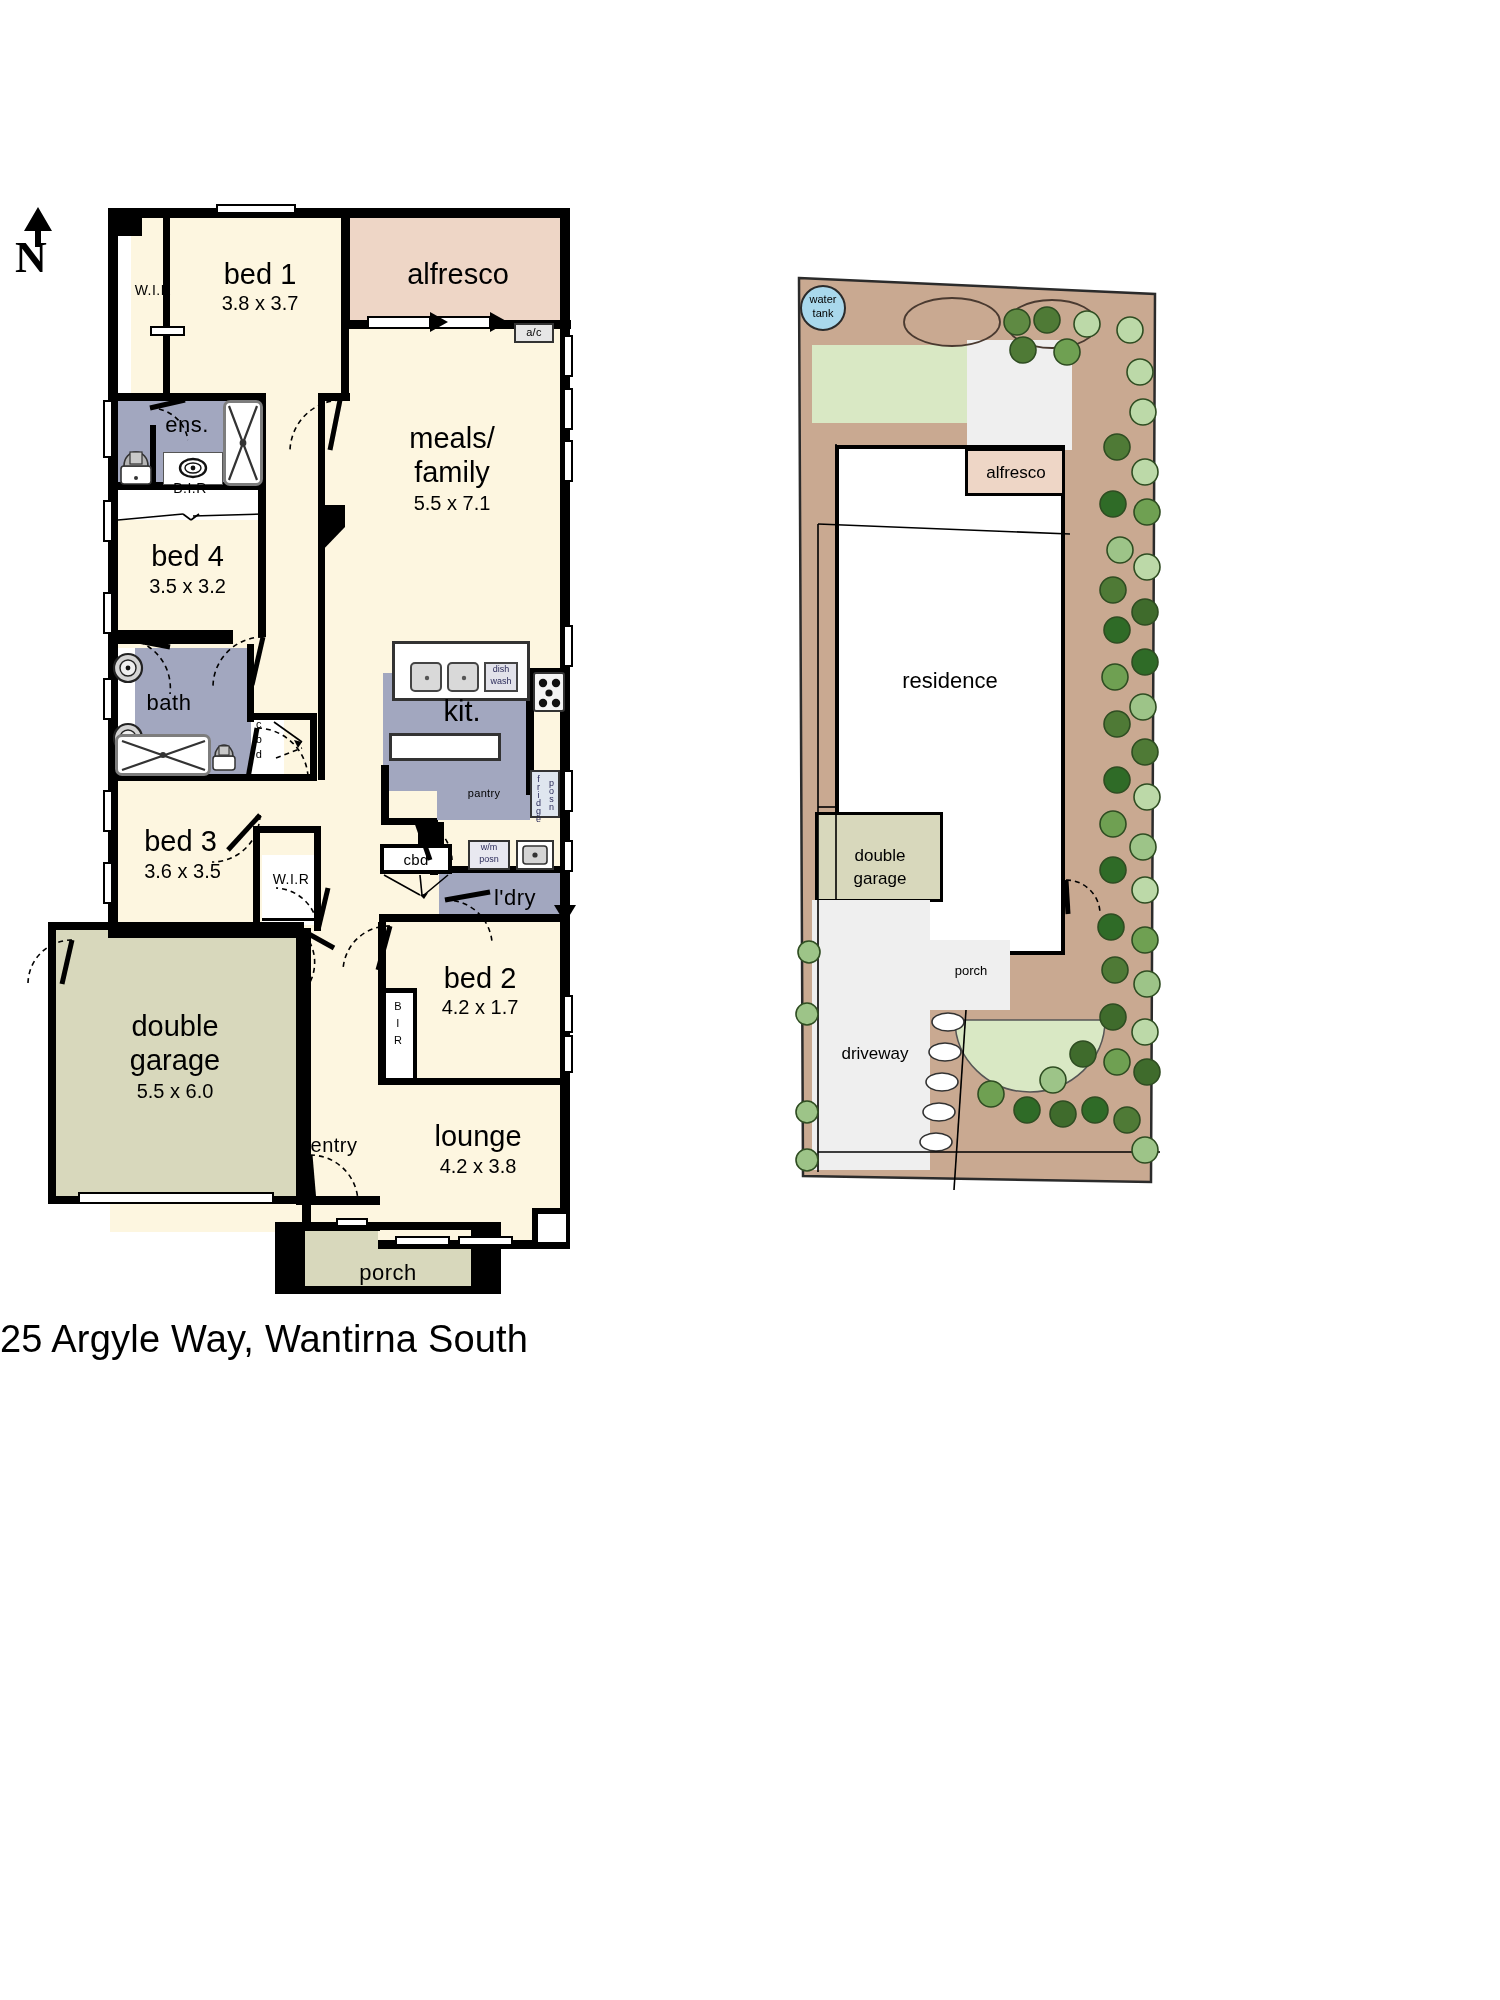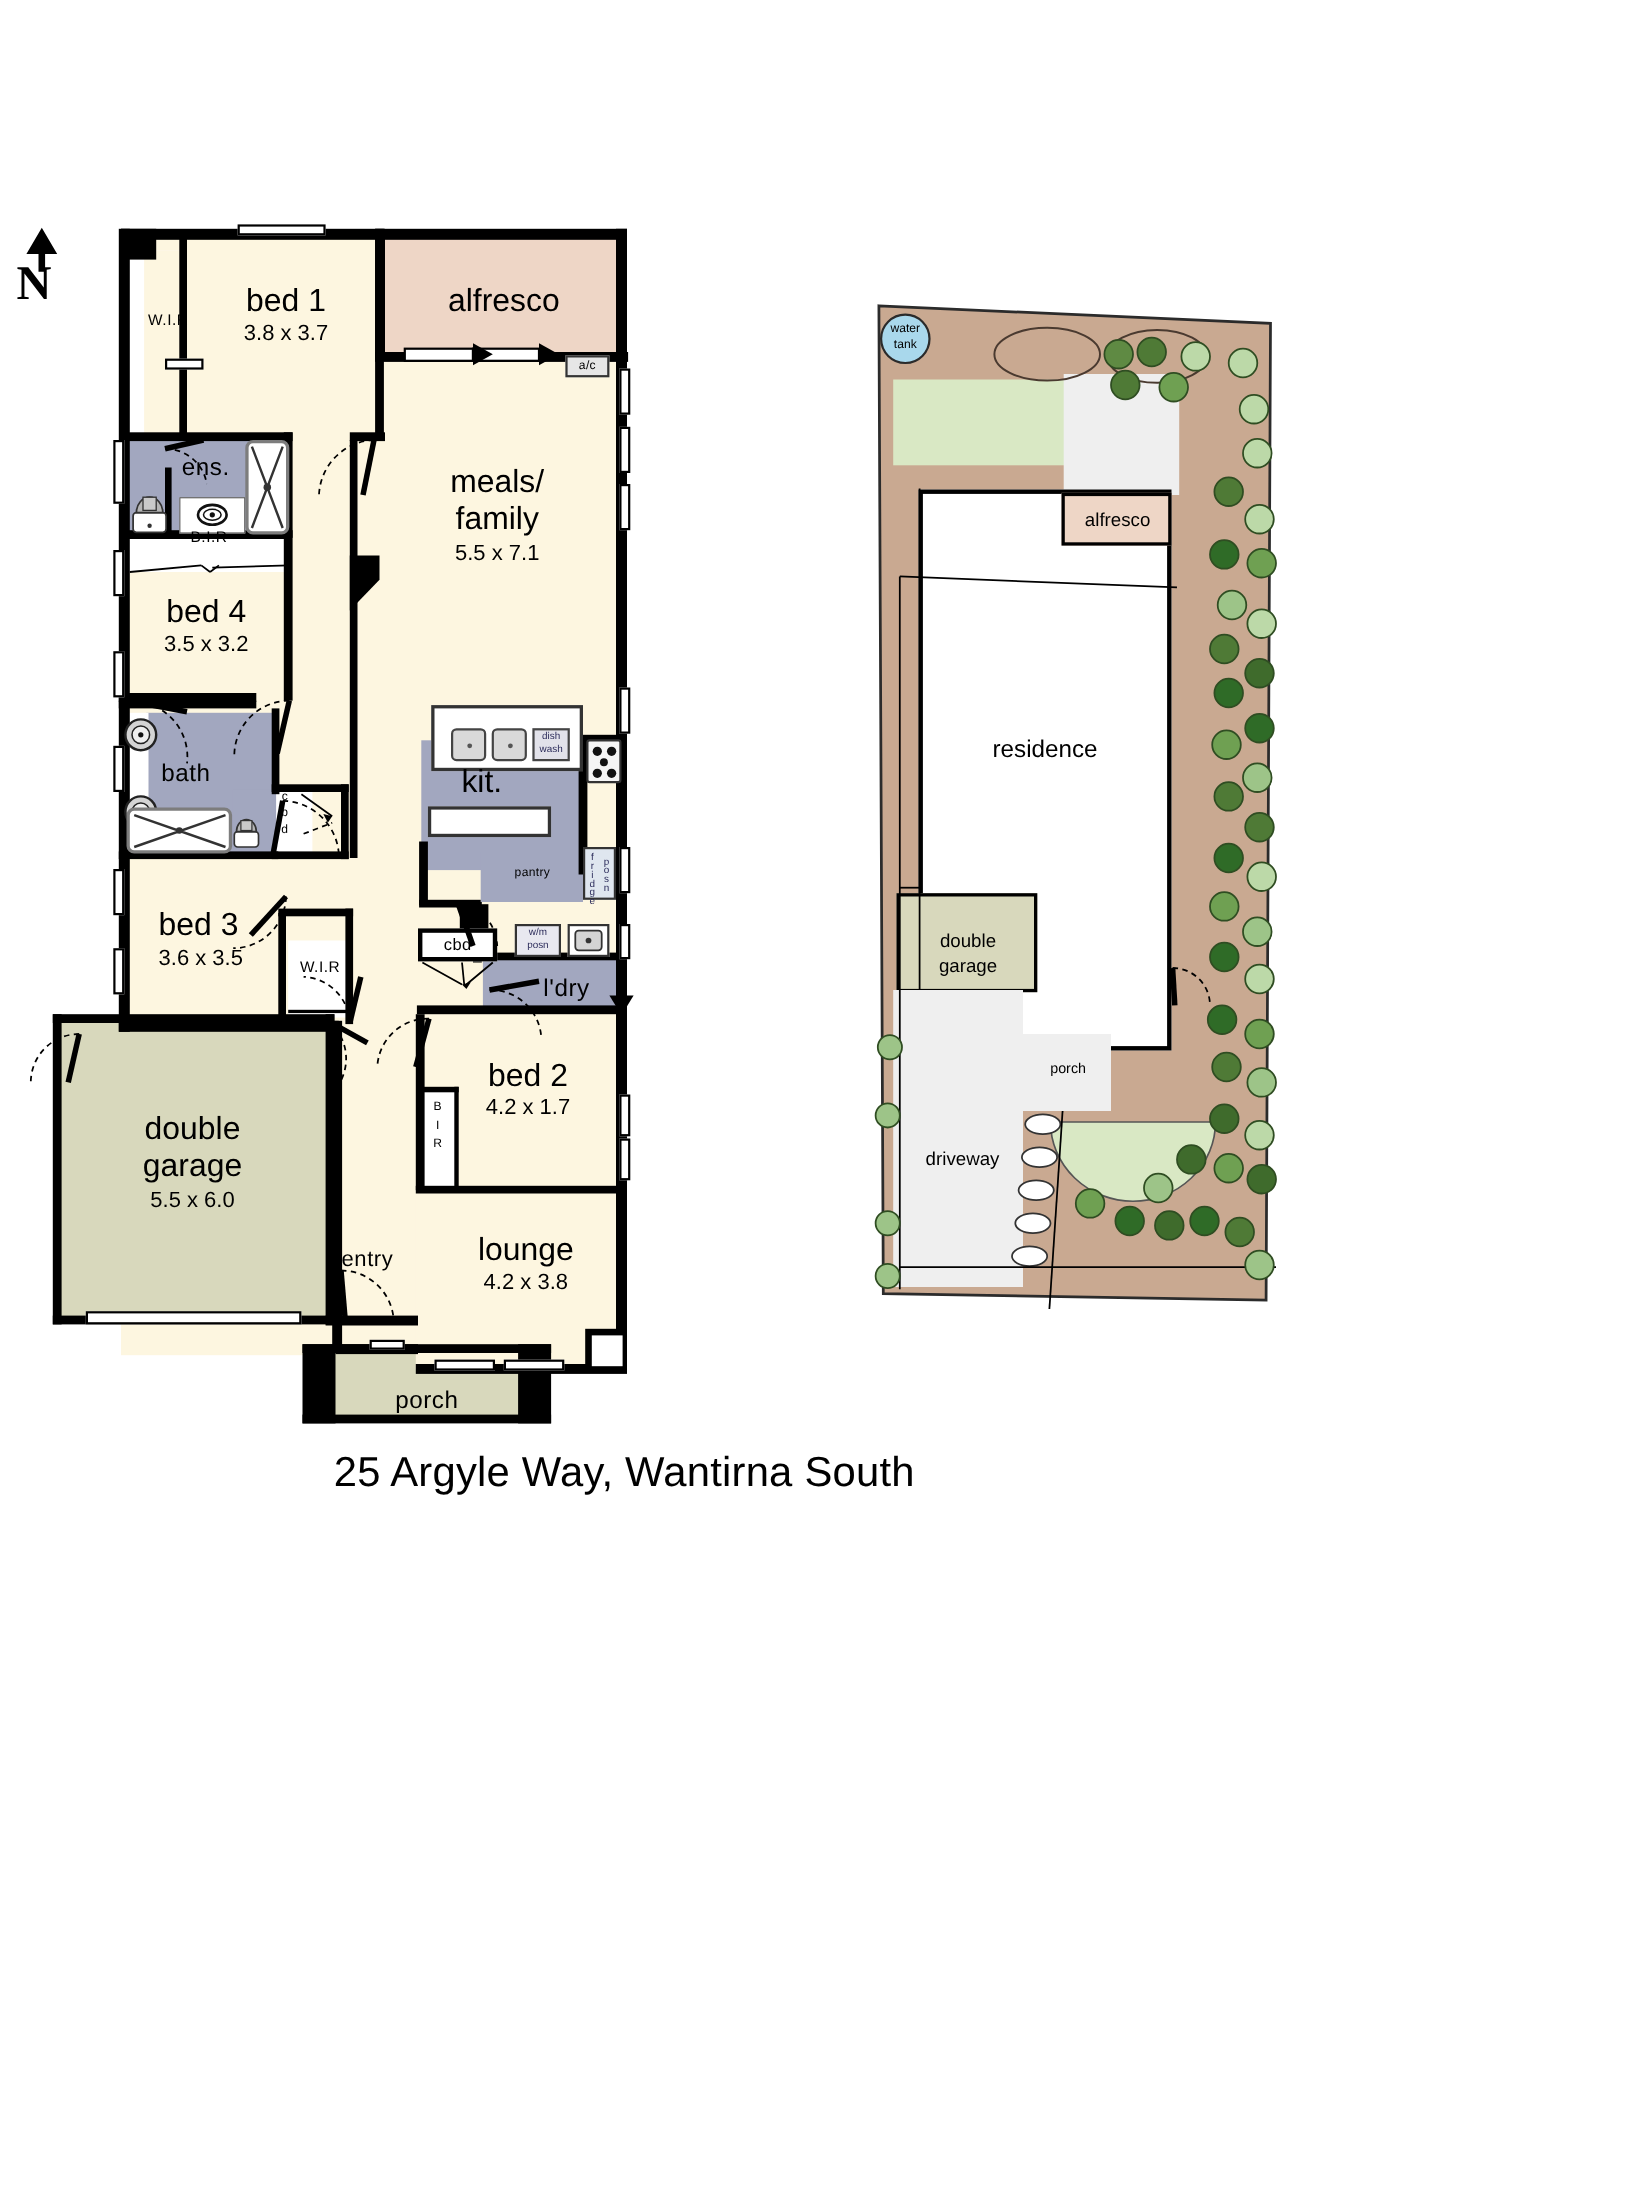--- a/index.html
+++ b/index.html
@@ -29,21 +29,21 @@
   .lbl-room{font-size:29px;}
   .lbl-dim{font-size:20px;}
   .lbl-sm{font-size:14px;letter-spacing:.5px;}
   .lbl-xs{font-size:11px;letter-spacing:.3px;}
   .lbl-xxs{font-size:9px;letter-spacing:0px;line-height:1.05;}
   .lbl-site{font-size:22px;}
   .lbl-site-sm{font-size:14px;}
   .lbl-site-xs{font-size:11px;}
   .vert{writing-mode:vertical-rl;text-orientation:upright;letter-spacing:-2px;}
 
-  .title{position:absolute;left:0;top:1318px;width:1135px;text-align:center;font-size:38px;letter-spacing:.2px;}
+  .title{position:absolute;left:0;top:1318px;width:1135px;text-align:left;font-size:38px;letter-spacing:.2px;}
 
   
   .north-n{position:absolute;font-size:44px;font-weight:bold;font-family:"Liberation Serif",serif;}
 
   svg{position:absolute;left:0;top:0;overflow:visible;}
   .dash{fill:none;stroke:#000;stroke-width:1.6;stroke-dasharray:5 4;}
   .thin{fill:none;stroke:#000;stroke-width:1.6;}
   .leaf{fill:none;stroke:#000;stroke-width:5;stroke-linecap:butt;}
 
   .win{background:#fff;border:2px solid #000;}
@@ -380,21 +380,21 @@
 
     <div class="lbl lbl-sm" style="left:130px;top:690px;width:78px;font-size:22px;">bath</div>
     <div class="lbl lbl-xs" style="left:252px;top:718px;width:14px;">c</div>
     <div class="lbl lbl-xs" style="left:252px;top:733px;width:14px;">b</div>
     <div class="lbl lbl-xs" style="left:252px;top:748px;width:14px;">d</div>
 
     <div class="lbl lbl-room" style="left:108px;top:825px;width:145px;">bed 3</div>
     <div class="lbl lbl-dim" style="left:110px;top:860px;width:145px;">3.6 x 3.5</div>
     <div class="lbl lbl-sm" style="left:258px;top:872px;width:66px;">W.I.R</div>
 
-    <div class="lbl lbl-room" style="left:380px;top:695px;width:116px;text-align:center;">kit.</div>
+    <div class="lbl lbl-room" style="left:404px;top:695px;width:116px;text-align:center;">kit.</div>
     <div class="lbl lbl-xs" style="left:444px;top:787px;width:80px;">pantry</div>
     <div class="lbl lbl-xs" style="left:380px;top:851px;width:72px;font-size:15px;">cbd</div>
     <div class="lbl lbl-sm" style="left:480px;top:885px;width:70px;font-size:22px;">l'dry</div>
 
     <div class="lbl lbl-room" style="left:400px;top:962px;width:160px;">bed 2</div>
     <div class="lbl lbl-dim" style="left:400px;top:996px;width:160px;">4.2 x 1.7</div>
     <div class="lbl lbl-xs" style="left:388px;top:1000px;width:20px;">B</div>
     <div class="lbl lbl-xs" style="left:388px;top:1017px;width:20px;">I</div>
     <div class="lbl lbl-xs" style="left:388px;top:1034px;width:20px;">R</div>
 

